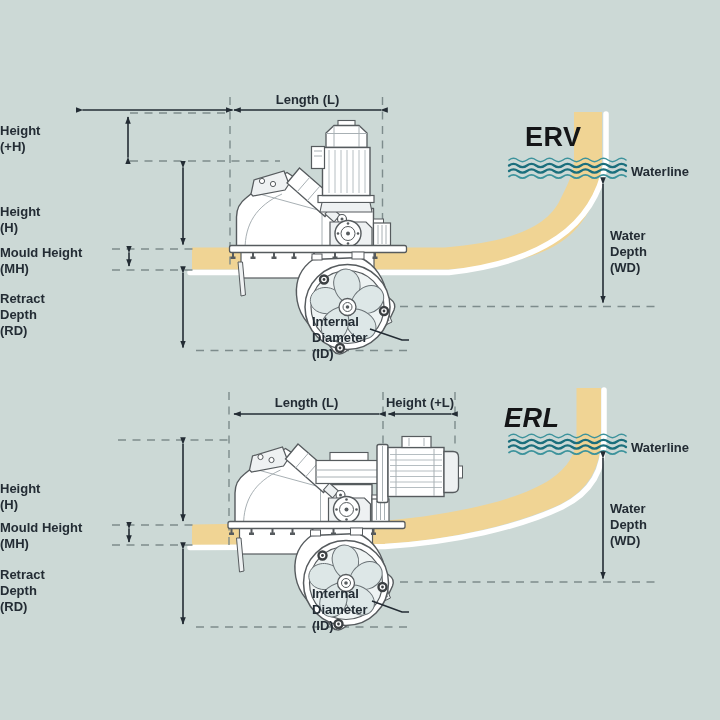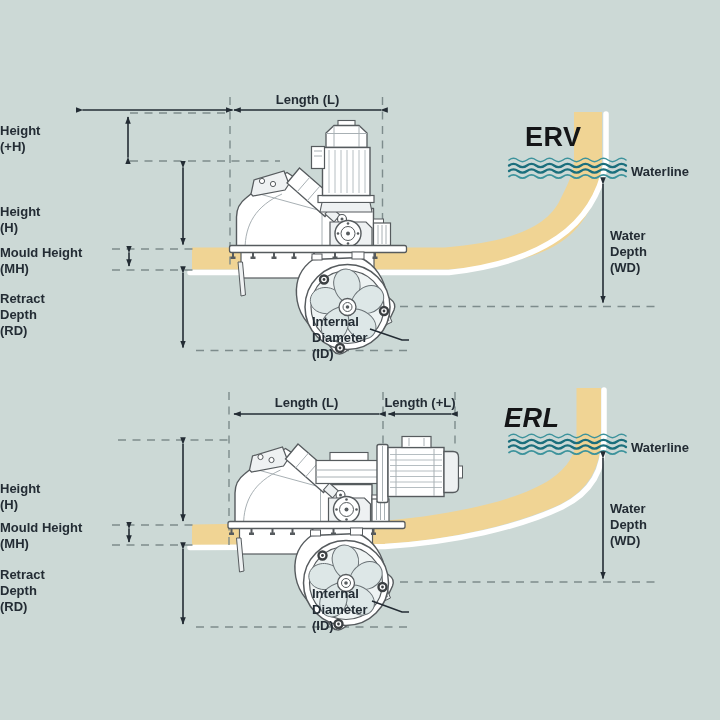--- a/index.html
+++ b/index.html
@@ -258,21 +258,21 @@
 </div>
 <div class="lbl" style="left:610px;top:228px;">
   <div>Water</div>
       <div>Depth</div>
       <div>(WD)</div>
 </div>
 <div class="lbl" style="left:631px;top:164px;">Waterline</div>
 <div class="brand" style="left:504px;top:123px;margin-left:21px;">ERV</div>
 
 <div class="lbl c" style="left:232px;top:395px;width:149px;">Length (L)</div>
-<div class="lbl c" style="left:380px;top:395px;width:80px;">Length (+L)</div>
+<div class="lbl c" style="left:380px;top:395px;width:80px;">Height (+L)</div>
 <div class="lbl r" style="left:0;top:481px;width:174px;">
   <div>Height</div>
       <div>(H)</div>
 </div>
 <div class="lbl r" style="left:0;top:520px;width:111px;">
   <div>Mould Height</div>
       <div>(MH)</div>
 </div>
 <div class="lbl r" style="left:0;top:567px;width:178px;">
   <div>Retract</div>

